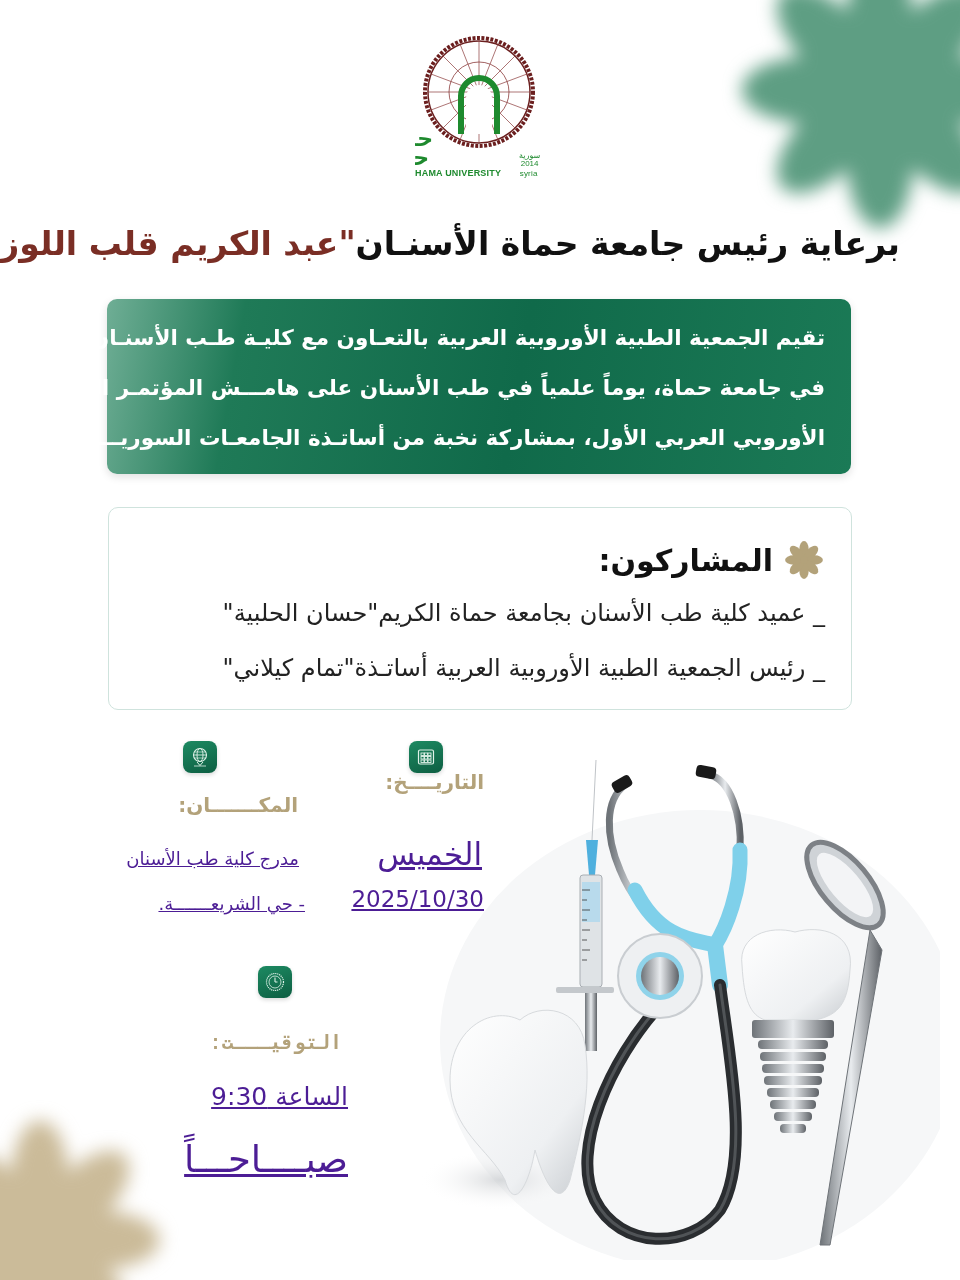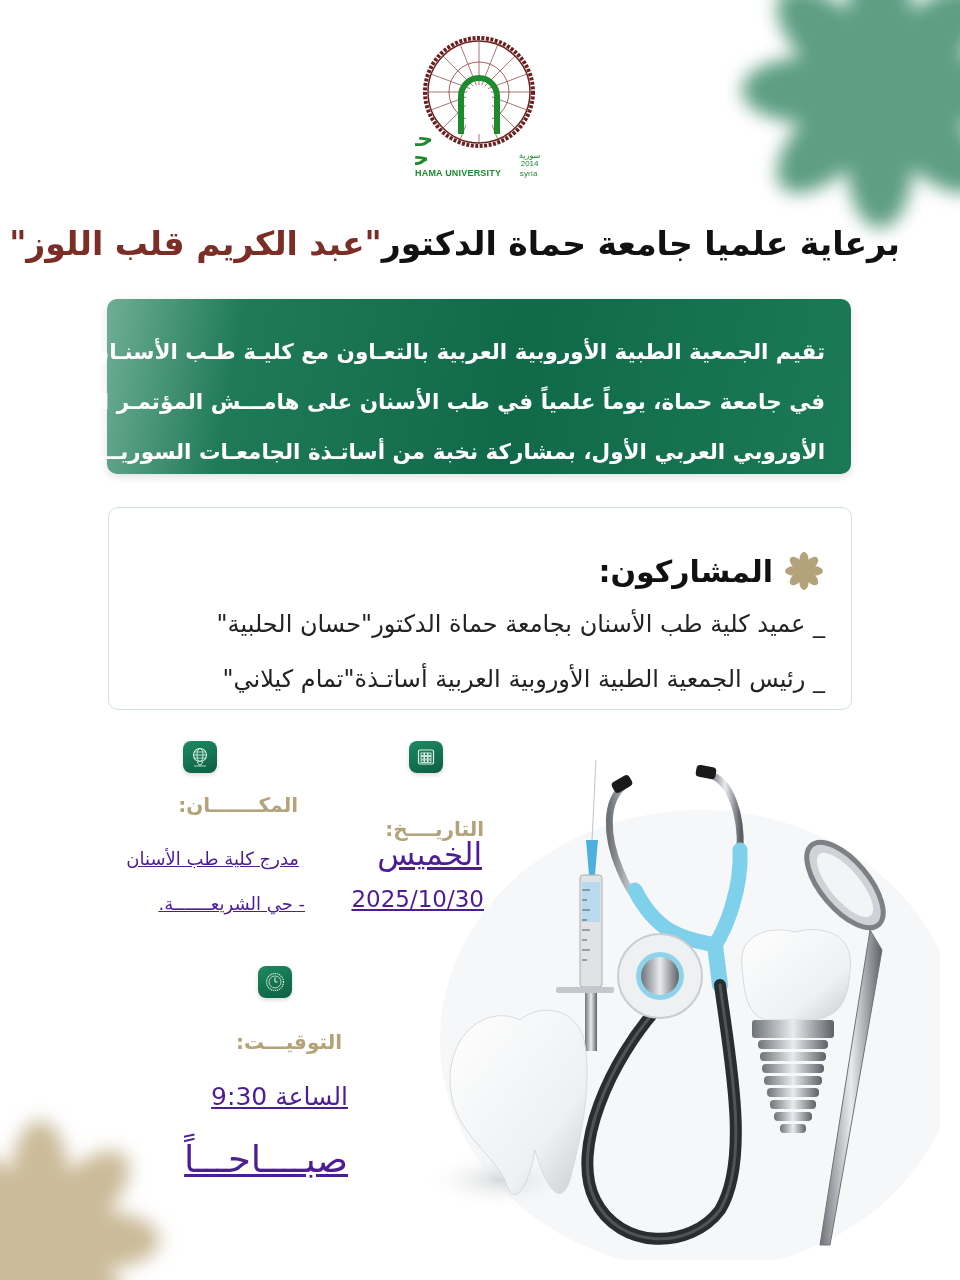--- a/index.html
+++ b/index.html
@@ -35,32 +35,32 @@
   }
   .patron .name { color: #7a2e25; }
 
   
   .banner {
     position: absolute; left: 107px; top: 299px; width: 744px; height: 175px;
     border-radius: 10px;
     background: linear-gradient(100deg, #6fae95 0%, #1f7a57 18%, #106a4a 55%, #1b7a56 100%);
     box-shadow: 0 3px 8px rgba(0,0,0,0.12);
     direction: rtl; text-align: justify; text-align-last: justify;
-    padding: 28px 26px 0 26px;
+    padding: 14px 26px 0 26px;
     color: #ffffff;
     font-family: "DejaVu Sans", sans-serif; font-weight: bold;
     font-size: 21.5px; line-height: 50px;
   }
   .banner p { white-space: nowrap; text-align-last: justify; }
 
   
   .card {
     position: absolute; left: 108px; top: 507px; width: 744px; height: 203px;
     border: 1.5px solid #cfe3dd; border-radius: 10px; background: rgba(255,255,255,0.96);
-    direction: rtl; padding: 37px 26px 0 26px;
+    direction: rtl; padding: 26px 26px 0 26px;
   }
   .card-head { display: flex; align-items: center; gap: 10px; height: 52px; }
   .card-head .flower { width: 42px; height: 42px; }
   .card-title {
     font-family: "DejaVu Sans", sans-serif; font-weight: bold; font-size: 30px; color: #111;
   }
   .card-line {
     font-family: "DejaVu Sans", sans-serif; font-size: 24px; color: #222;
     height: 55px; line-height: 55px; white-space: nowrap;
   }
@@ -141,21 +141,21 @@
       <div>سورية</div>
       <div>2014</div>
     </div>
     <div class="logo-text">
       <span>HAMA UNIVERSITY</span>
       <span style="font-weight:normal;font-size:8px;margin-left:16px">syria</span>
     </div>
   </div>
 
   <div class="patron">
-    <span>برعاية علميا جامعة حماة الدكتور</span><span class="name">"عبد الكريم قلب اللوز"</span>
+    <span>برعاية رئيس جامعة حماة الأسنـان</span><span class="name">"عبد الكريم قلب اللوز"</span>
   </div>
 
   <div class="banner">
     <p>تقيم الجمعية الطبية الأوروبية العربية بالتعـاون مع كليـة طـب الأسنـان</p>
     <p>في جامعة حماة، يوماً علمياً في طب الأسنان على هامـــش المؤتمـر الطبي</p>
     <p>الأوروبي العربي الأول، بمشاركة نخبة من أساتـذة الجامعـات السوريـــة:</p>
   </div>
 
   <div class="card">
     <div class="card-head">
@@ -167,41 +167,41 @@
           <ellipse rx="4.5" ry="8" transform="rotate(135) translate(0 -10)"></ellipse>
           <ellipse rx="4.5" ry="8" transform="rotate(180) translate(0 -10)"></ellipse>
           <ellipse rx="4.5" ry="8" transform="rotate(225) translate(0 -10)"></ellipse>
           <ellipse rx="4.5" ry="8" transform="rotate(270) translate(0 -10)"></ellipse>
           <ellipse rx="4.5" ry="8" transform="rotate(315) translate(0 -10)"></ellipse>
           <circle r="3.5"></circle>
         </g>
       </svg>
       <span class="card-title">المشاركون:</span>
     </div>
-    <div class="card-line">_ عميد كلية طب الأسنان بجامعة حماة الدكتور"حسان الحلبية"</div>
+    <div class="card-line">_ عميد كلية طب الأسنان بجامعة حماة الكريم"حسان الحلبية"</div>
     <div class="card-line">_ رئيس الجمعية الطبية الأوروبية العربية أساتـذة"تمام كيلاني"</div>
   </div>
 
   <div class="icon-tile" style="left:409px; top:741px;">
     <svg width="18" height="18" viewBox="0 0 18 18">
       <rect x="1.5" y="2" width="15" height="14" rx="1.5" fill="none" stroke="#dff1e8" stroke-width="1.2"></rect>
       <g fill="none" stroke="#dff1e8" stroke-width="0.9">
         <rect x="4" y="5" width="3" height="2.5"></rect>
           <rect x="7.5" y="5" width="3" height="2.5"></rect>
           <rect x="11" y="5" width="3" height="2.5"></rect>
         <rect x="4" y="8.5" width="3" height="2.5"></rect>
           <rect x="7.5" y="8.5" width="3" height="2.5"></rect>
           <rect x="11" y="8.5" width="3" height="2.5"></rect>
         <rect x="4" y="12" width="3" height="2.5"></rect>
           <rect x="7.5" y="12" width="3" height="2.5"></rect>
           <rect x="11" y="12" width="3" height="2.5"></rect>
       </g>
     </svg>
   </div>
-  <div class="info-title" style="right:476px; top:817px;margin-left:20px;">التاريــــخ:</div>
+  <div class="info-title" style="right:476px; top:770px;margin-left:20px;">التاريــــخ:</div>
   <div class="info-text" style="right:478px; top:836px; font-size:31px;">الخميس</div>
   <div class="info-text" style="right:476px; top:886px; font-size:23px; direction:ltr; font-family:'DejaVu Sans', sans-serif;">2025/10/30</div>
 
   <div class="icon-tile" style="left:183px; top:741px;">
     <svg width="18" height="20" viewBox="0 0 18 20">
       <circle cx="9" cy="8" r="6.5" fill="none" stroke="#dff1e8" stroke-width="1.1"></circle>
       <ellipse cx="9" cy="8" rx="3" ry="6.5" fill="none" stroke="#dff1e8" stroke-width="0.9"></ellipse>
       <line x1="2.5" y1="8" x2="15.5" y2="8" stroke="#dff1e8" stroke-width="0.9"></line>
       <line x1="3.5" y1="5" x2="14.5" y2="5" stroke="#dff1e8" stroke-width="0.7"></line>
       <line x1="3.5" y1="11" x2="14.5" y2="11" stroke="#dff1e8" stroke-width="0.7"></line>
@@ -214,21 +214,21 @@
   <div class="info-text" style="right:655px; top:893px; font-size:18px;">- حي الشريعـــــــة.</div>
 
   <div class="icon-tile" style="left:258px; top:966px;">
     <svg width="20" height="20" viewBox="0 0 20 20">
       <circle cx="10" cy="10" r="8.5" fill="none" stroke="#dff1e8" stroke-width="1.2" stroke-dasharray="1.2 0.8"></circle>
       <circle cx="10" cy="10" r="6" fill="none" stroke="#dff1e8" stroke-width="0.8"></circle>
       <line x1="10" y1="10" x2="10" y2="5.5" stroke="#dff1e8" stroke-width="1.1"></line>
       <line x1="10" y1="10" x2="12.5" y2="10" stroke="#dff1e8" stroke-width="1"></line>
     </svg>
   </div>
-  <div class="info-title" style="right:618px; top:1030px;">التوقيـــت:</div>
+  <div class="info-title" style="right:618px; top:1030px;font-family:Liberation Mono, monospace;">التوقيـــت:</div>
   <div class="info-text" style="right:612px; top:1082px; font-size:25px;">الساعة 9:30</div>
   <div class="info-text" style="right:612px; top:1138px; font-size:37px;">صبــــاحـــاً</div>
 
   <svg class="illus" viewBox="0 0 520 520">
     <defs>
       <linearGradient id="metal" x1="0" y1="0" x2="1" y2="0">
         <stop offset="0" stop-color="#6e7378"></stop>
           <stop offset="0.5" stop-color="#e8ebee"></stop>
           <stop offset="1" stop-color="#5d6166"></stop>
       </linearGradient>

